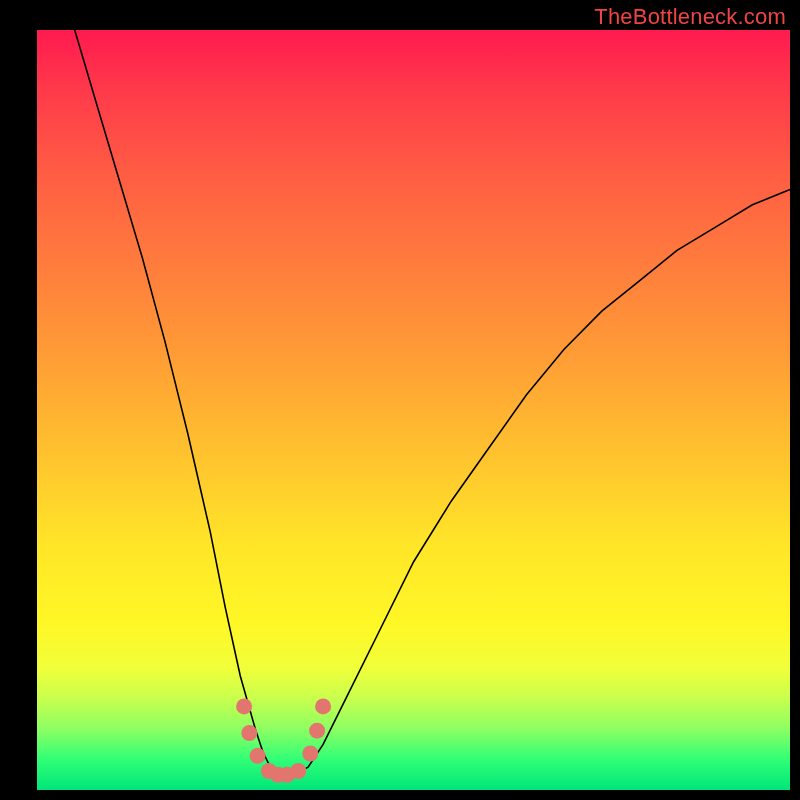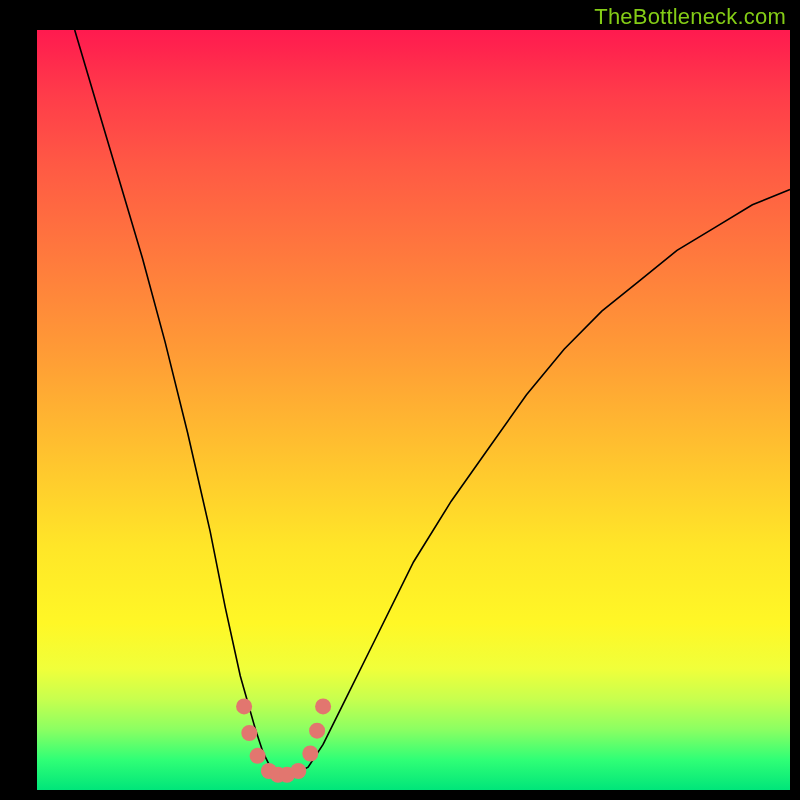--- a/index.html
+++ b/index.html
@@ -35,21 +35,21 @@
       #c8ff4e 88%,
       #8cff62 92%,
       #30ff76 96%,
       #00e57a 100%
     );
   }
   .watermark {
     position: absolute;
     top: 4px;
     right: 14px;
-    color: #84cc16;
+    color: #ef4444;
     font-size: 22px;
     font-weight: 500;
     letter-spacing: 0.2px;
     user-select: none;
   }
   svg.curve {
     position: absolute;
     left: 0;
     top: 0;
   }

